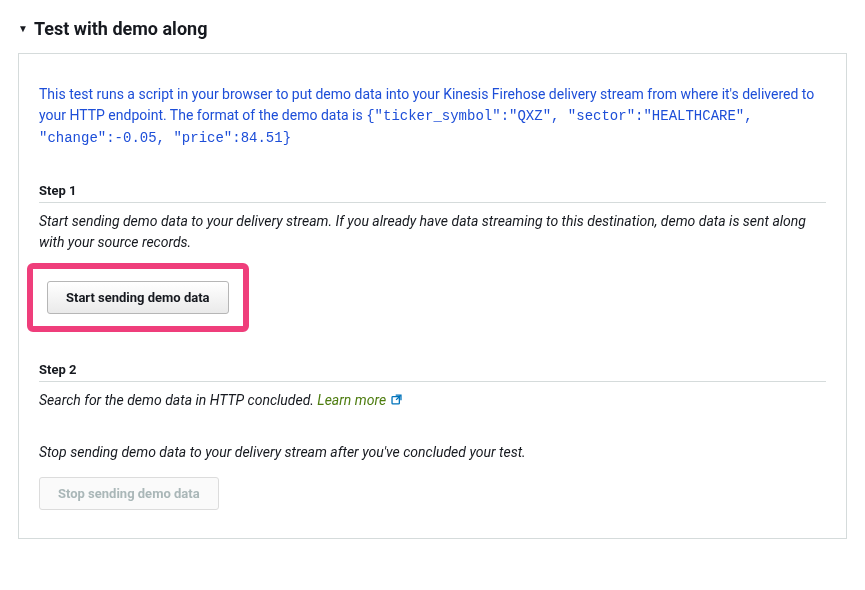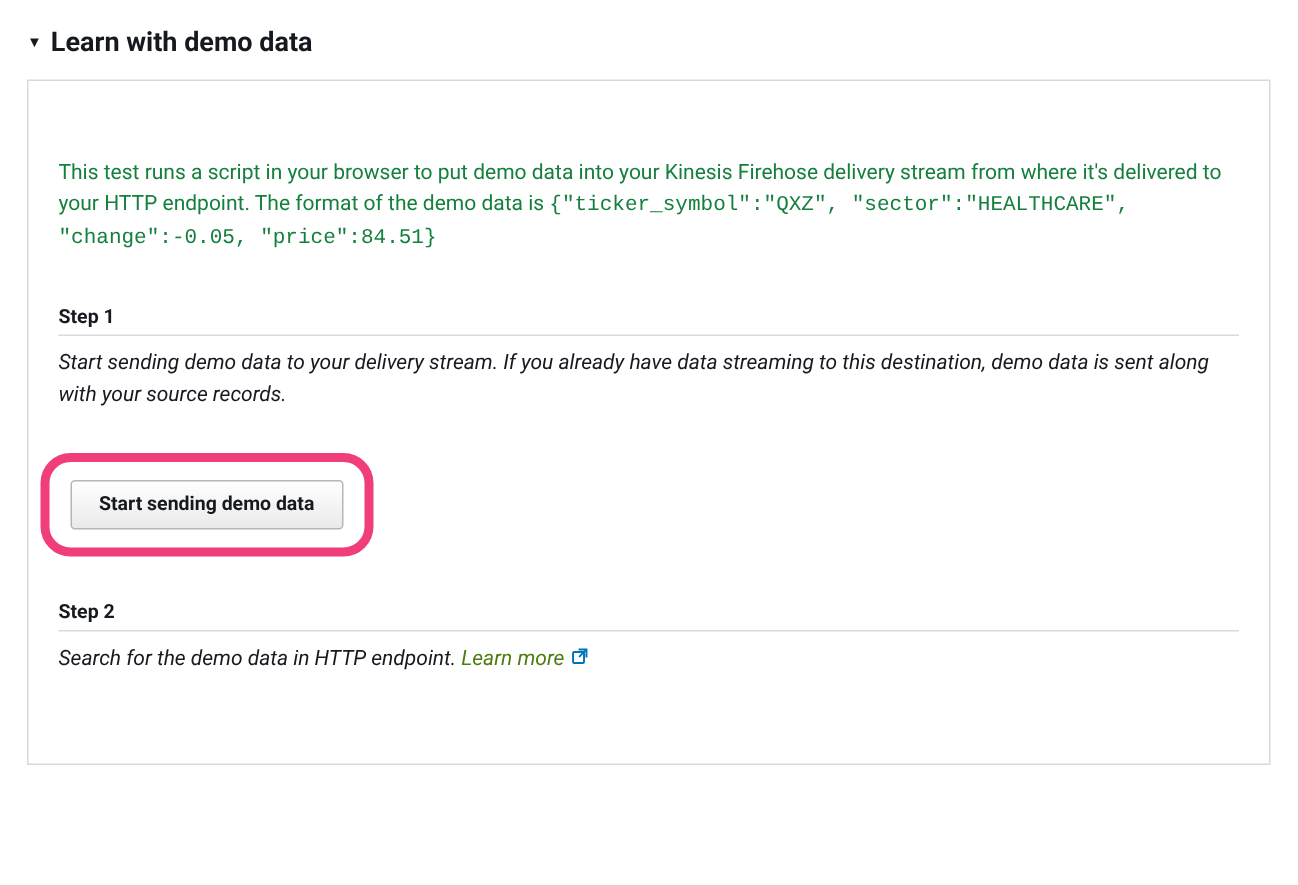--- a/index.html
+++ b/index.html
@@ -28,22 +28,21 @@
       font-weight: 700;
       color: #16191f;
     }
     .panel {
       border: 1px solid #d5dbdb;
       padding: 30px 20px 28px 20px;
     }
     .intro {
       margin-bottom: 34px;
       line-height: 1.5;
-      color: #15803d;
-      margin-top: 21px;
+      color: #1d4ed8;
     }
     .intro .code {
       font-family: "Courier New", Courier, monospace;
       font-size: 14px;
     }
     .step {
       margin-bottom: 30px;
     }
     .step:last-child {
       margin-bottom: 0;
@@ -68,23 +67,23 @@
     .link-icon {
       display: inline-block;
       vertical-align: -1px;
     }
     .btn-wrap {
       margin-top: 14px;
     }
     .highlight-wrap {
       display: inline-block;
       border: 6px solid #ef3e7b;
-      border-radius: 20px;
+      border-radius: 6px;
       padding: 12px 14px;
-      margin-top: 28px;
+      margin-top: 10px;
       margin-left: -12px;
     }
     button.aws-btn {
       font-family: inherit;
       font-size: 13px;
       font-weight: 700;
       color: #16191f;
       background: linear-gradient(#fff, #eaeaea);
       border: 1px solid #b6b6b6;
       border-radius: 3px;
@@ -97,48 +96,52 @@
       color: #aab7b8;
       cursor: default;
       font-weight: 700;
     }
   </style>
 </head>
 <body>
 
 <div class="section-header">
   <span class="triangle">▼</span>
-  <span class="section-title">Learn with demo data</span>
+  <span class="section-title">Test with demo along</span>
 </div>
 
 <div class="panel">
 
   <div class="intro">
     <span>This test runs a script in your browser to put demo data into your Kinesis Firehose delivery stream from where it's delivered to your HTTP endpoint. The format of the demo data is </span><span class="code">{"ticker_symbol":"QXZ", "sector":"HEALTHCARE", "change":-0.05, "price":84.51}</span>
   </div>
 
   <div class="step">
     <div class="step-title">Step 1</div>
     <div class="step-desc">Start sending demo data to your delivery stream. If you already have data streaming to this destination, demo data is sent along with your source records.</div>
     <div class="highlight-wrap">
       <button class="aws-btn">Start sending demo data</button>
     </div>
   </div>
 
   <div class="step">
     <div class="step-title">Step 2</div>
     <div class="step-desc">
-      <span>Search for the demo data in HTTP endpoint. </span><a class="link"><span>Learn more</span>
+      <span>Search for the demo data in HTTP concluded. </span><a class="link"><span>Learn more</span>
         <span class="link-icon">
           <svg width="13" height="13" viewBox="0 0 16 16" fill="none" stroke="#0073bb" stroke-width="1.6">
             <rect x="2.5" y="4.5" width="9" height="9" rx="1"></rect>
             <path d="M7 2.5 L13.5 2.5 L13.5 9"></path>
             <path d="M13 3 L7.5 8.5"></path>
           </svg>
         </span>
       </a>
     </div>
   </div>
 
   <div class="step">
+    <div class="step-desc">Stop sending demo data to your delivery stream after you've concluded your test.</div>
+    <div class="btn-wrap">
+      <button class="aws-btn disabled" disabled="">Stop sending demo data</button>
+    </div>
   </div>
 
 </div>
 
 </body></html>

